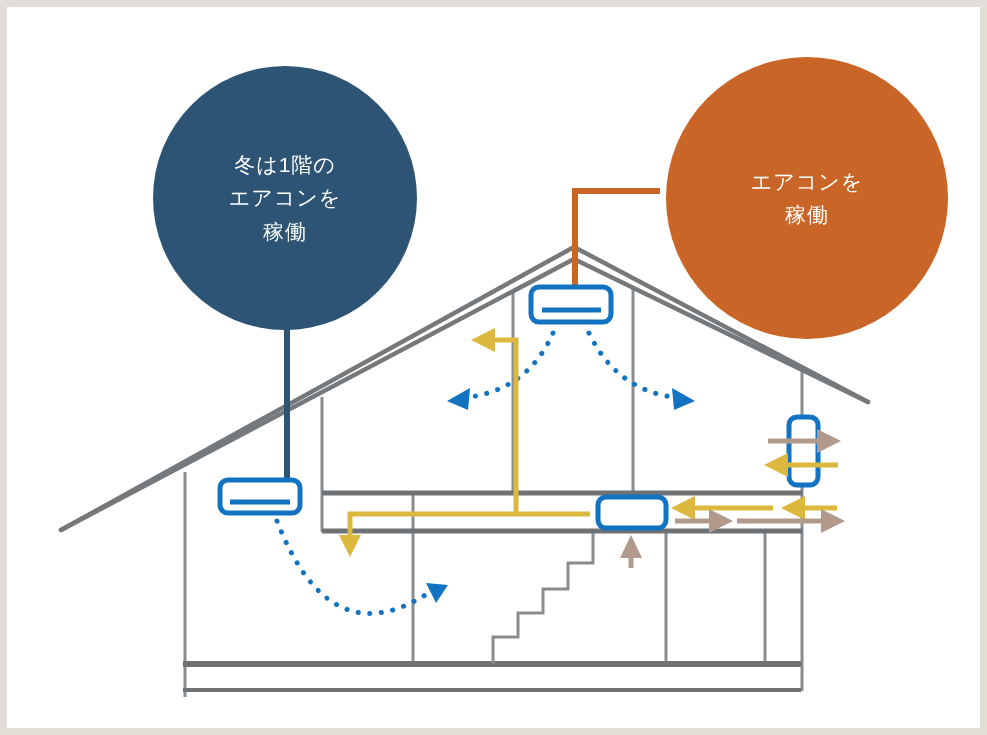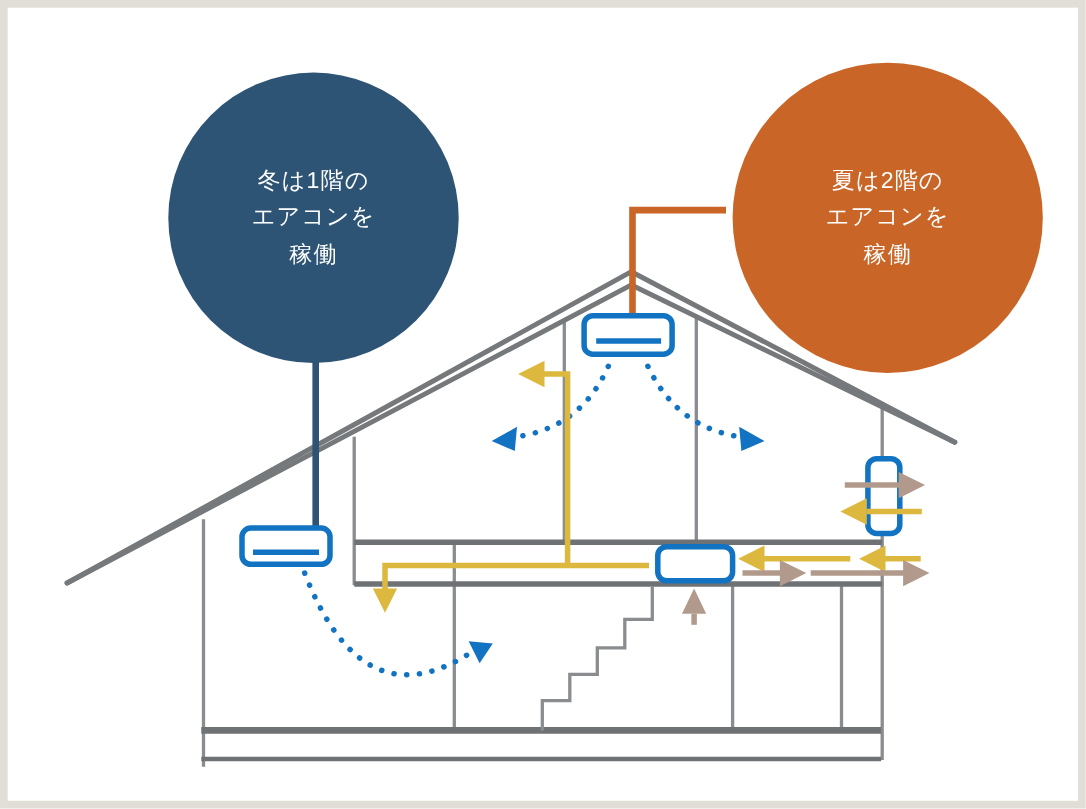--- a/index.html
+++ b/index.html
@@ -101,17 +101,16 @@
       <polygon points="841,441 817,429 817,453" fill="#b19a8b"></polygon>
     </g>
   </svg>
 
   <div class="bubble bubble-winter">
     <span>冬は1階の</span>
     <span>エアコンを</span>
     <span>稼働</span>
   </div>
   <div class="bubble bubble-summer">
-    <span>夏は2階の</span>
     <span>エアコンを</span>
     <span>稼働</span>
   </div>
 </div>
 
 </body></html>

